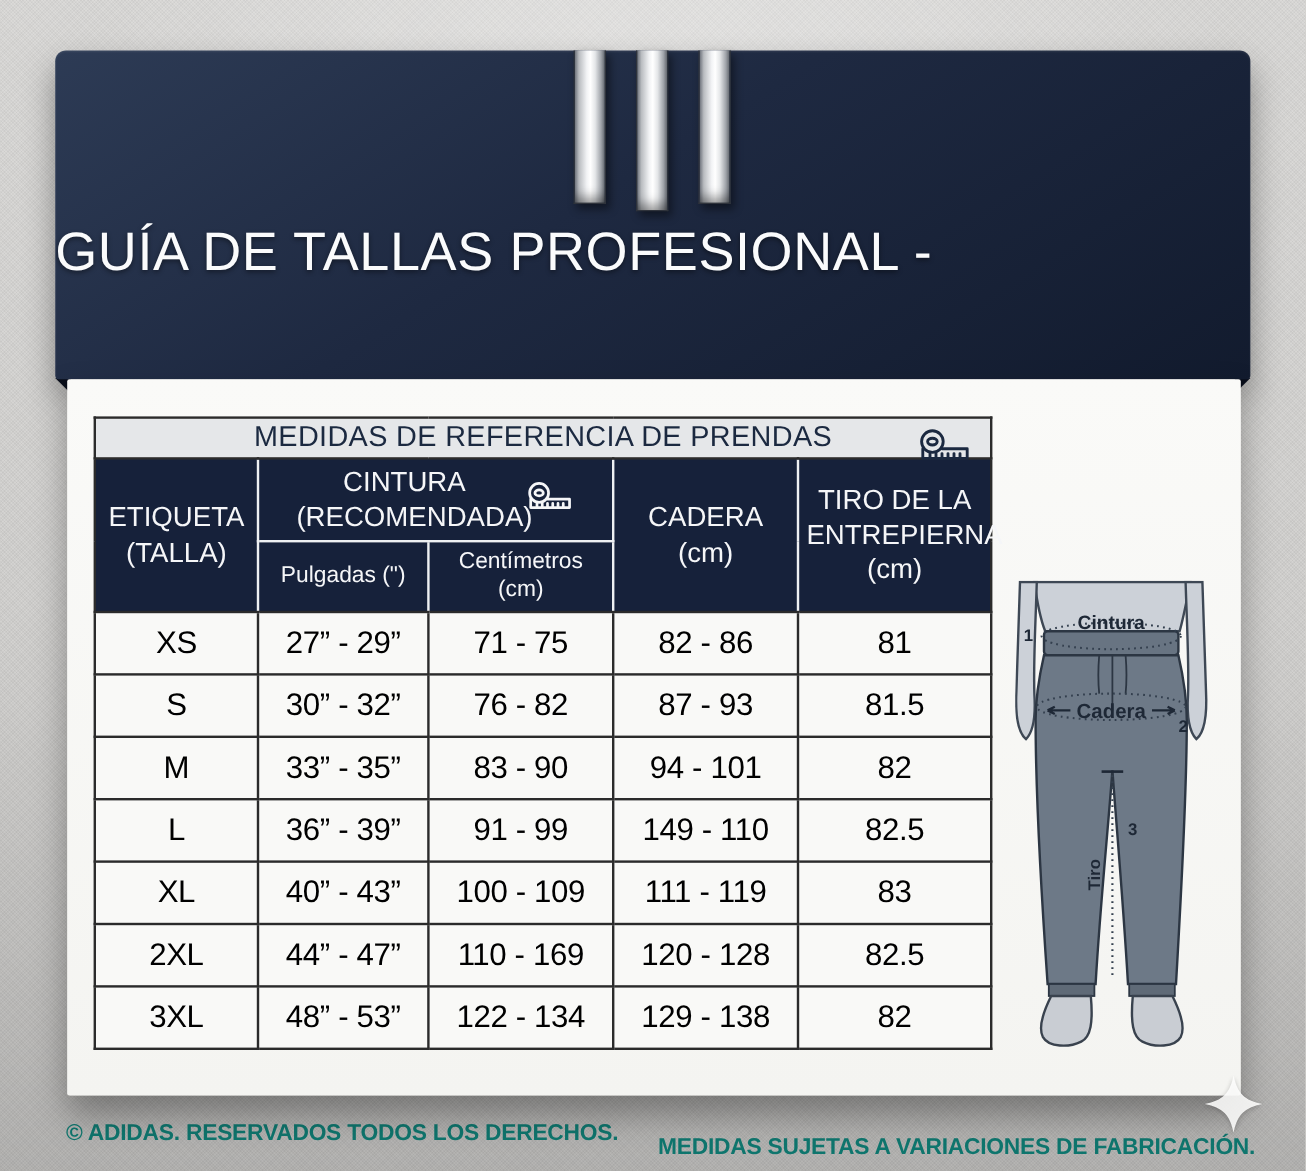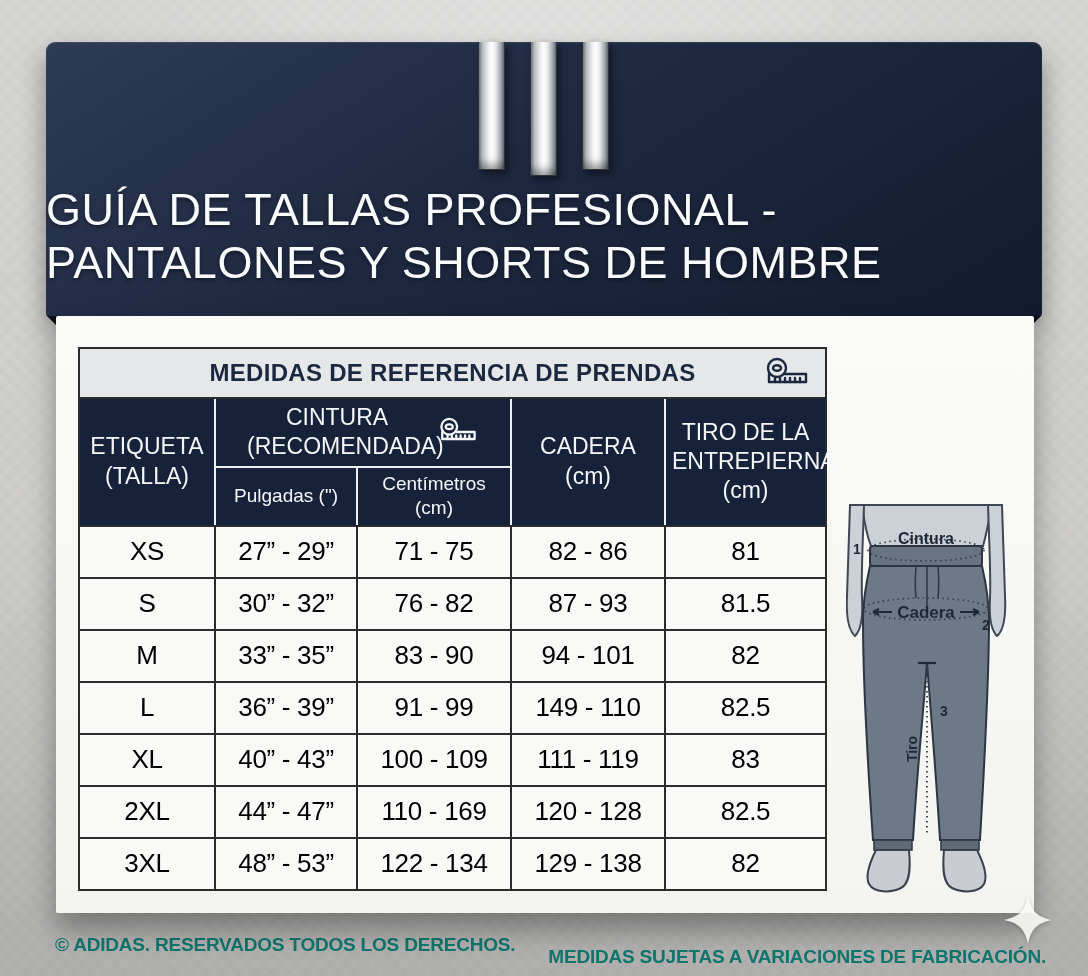--- a/index.html
+++ b/index.html
@@ -54,22 +54,22 @@
 
   
   table.size-table {
     position:absolute; left:22px; top:31px; width:747px;
     border-collapse:collapse; table-layout:fixed;
     border:2px solid #2b2b2b;
   }
   .size-table th, .size-table td { border:2px solid #2b2b2b; text-align:center; vertical-align:middle; }
 
   .title-cell {
-    height:50px; background:#e5e7e9; color:#1b2940; position:relative;
-    font-size:24px; font-weight:700; letter-spacing:.3px;
+    height:34px; background:#e5e7e9; color:#1b2940; position:relative;
+    font-size:24px; font-weight:400; letter-spacing:.3px;
   }
   .title-cell .tape { position:absolute; right:14px; top:8px; }
 
   th.navy {
     background:#16213a; color:#f5f6f8; font-weight:400; line-height:1.28;
     border-color:#eef0f2; border-top-color:#2b2b2b; border-bottom-color:#2b2b2b;
     font-size:23px; padding:4px 6px;
   }
   th.navy.first  { border-left-color:#2b2b2b; }
   th.navy.last   { border-right-color:#2b2b2b; }
@@ -77,21 +77,21 @@
   th.navy.sub    { font-size:19px; height:44px; }
   .group-inner { display:flex; align-items:center; justify-content:center; gap:10px; }
   .group-inner .grp-text { max-width:180px; }
 
   .size-table td {
     height:52px; background:#f9f9f7; color:#000000;
     font-size:26px; letter-spacing:-.3px;
   }
 
   
-  .figure-wrap { position:absolute; left:790px; top:168px; width:184px; height:392px;margin-top:20px; }
+  .figure-wrap { position:absolute; left:790px; top:168px; width:184px; height:392px; }
 
   
   .sparkle { position:absolute; left:1000px; top:892px; z-index:4; opacity:.95;
              filter:drop-shadow(0 1px 2px rgba(0,0,0,.25)); }
 
   
   .footer-left, .footer-right {
     position:absolute; top:934px; z-index:2; color:#0f766e;
     font-size:19px; font-weight:700; letter-spacing:-.2px;
   }
@@ -105,21 +105,20 @@
 
 <div class="fold fold-left"></div>
 <div class="fold fold-right"></div>
 
 <div class="header-panel">
   <div class="stripe stripe-1"></div>
   <div class="stripe stripe-2"></div>
   <div class="stripe stripe-3"></div>
   <div class="header-title">
     <div>GUÍA DE TALLAS PROFESIONAL -</div>
-    <div>PANTALONES Y SHORTS DE HOMBRE</div>
   </div>
 </div>
 
 <div class="card">
 
   <table class="size-table">
     <colgroup>
       <col style="width:136px">
         <col style="width:142px">
         <col style="width:154px">

